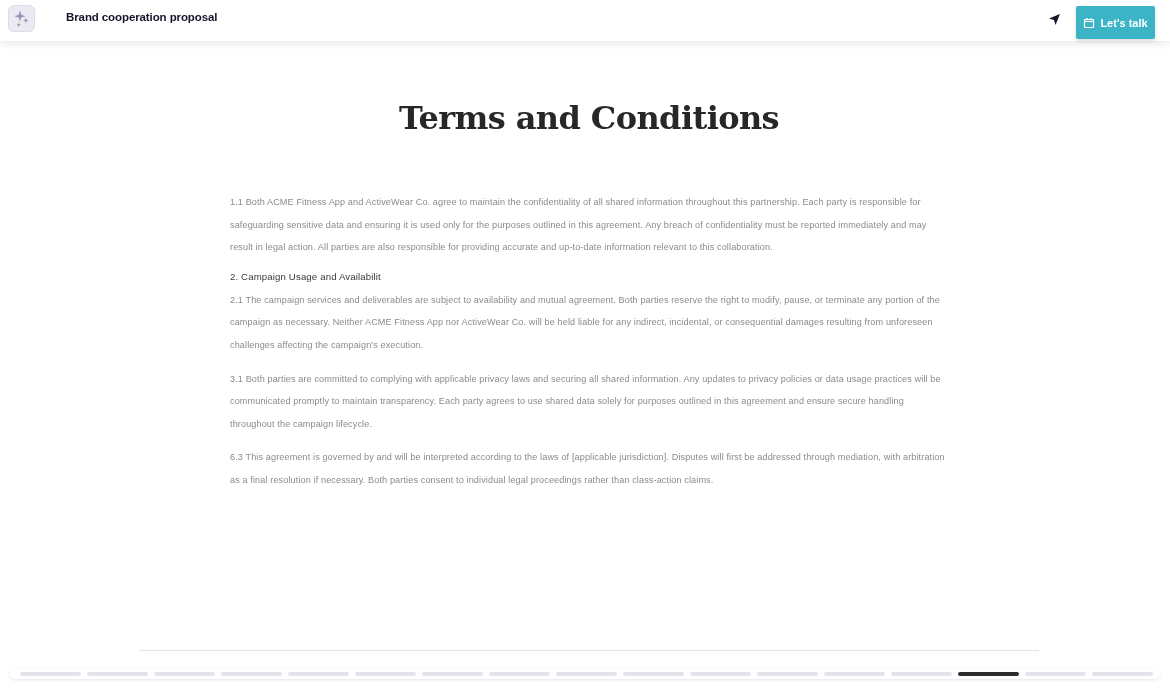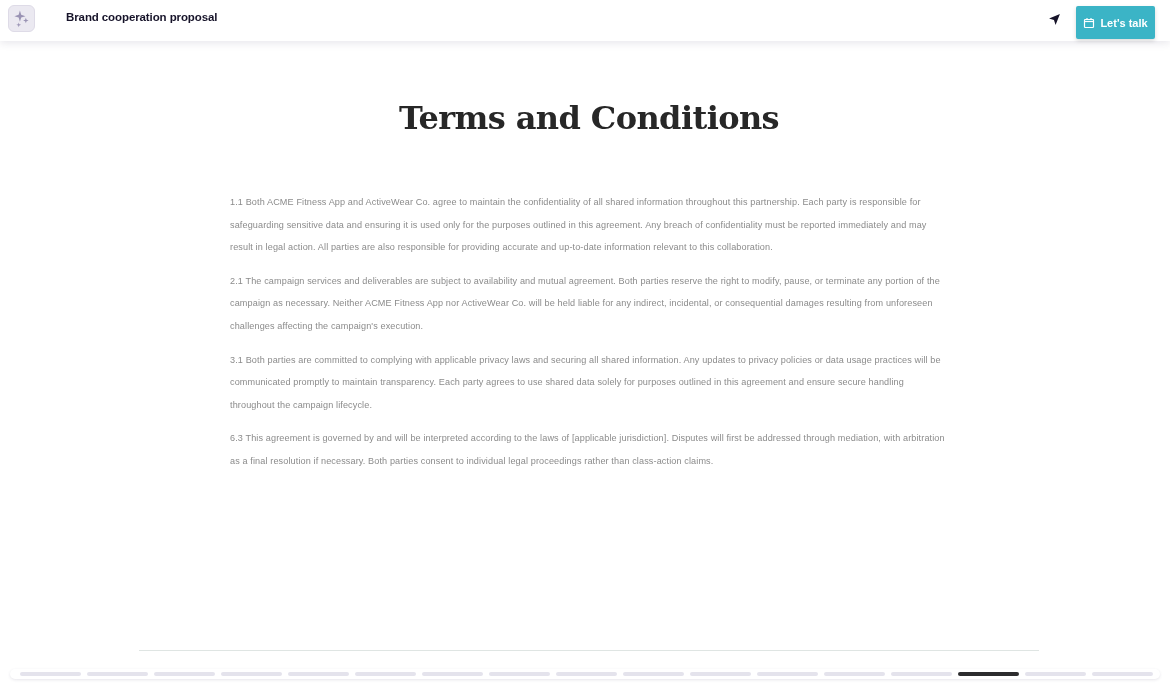--- a/index.html
+++ b/index.html
@@ -105,20 +105,21 @@
   </div>
 </div>
 
 <h1 class="page-title">Terms and Conditions</h1>
 
 <div class="terms">
   <div class="section">
     <div class="section-body">1.1 Both ACME Fitness App and ActiveWear Co. agree to maintain the confidentiality of all shared information throughout this partnership. Each party is responsible for safeguarding sensitive data and ensuring it is used only for the purposes outlined in this agreement. Any breach of confidentiality must be reported immediately and may result in legal action. All parties are also responsible for providing accurate and up-to-date information relevant to this collaboration.</div>
   </div>
   <div class="section">
+    <div class="section-heading">2. Campaign Usage and Availabilit</div>
     <div class="section-body">2.1 The campaign services and deliverables are subject to availability and mutual agreement. Both parties reserve the right to modify, pause, or terminate any portion of the campaign as necessary. Neither ACME Fitness App nor ActiveWear Co. will be held liable for any indirect, incidental, or consequential damages resulting from unforeseen challenges affecting the campaign's execution.</div>
   </div>
   <div class="section">
     <div class="section-body">3.1 Both parties are committed to complying with applicable privacy laws and securing all shared information. Any updates to privacy policies or data usage practices will be communicated promptly to maintain transparency. Each party agrees to use shared data solely for purposes outlined in this agreement and ensure secure handling throughout the campaign lifecycle.</div>
   </div>
   <div class="section">
     <div class="section-body">6.3 This agreement is governed by and will be interpreted according to the laws of [applicable jurisdiction]. Disputes will first be addressed through mediation, with arbitration as a final resolution if necessary. Both parties consent to individual legal proceedings rather than class-action claims.</div>
   </div>
 </div>
 

